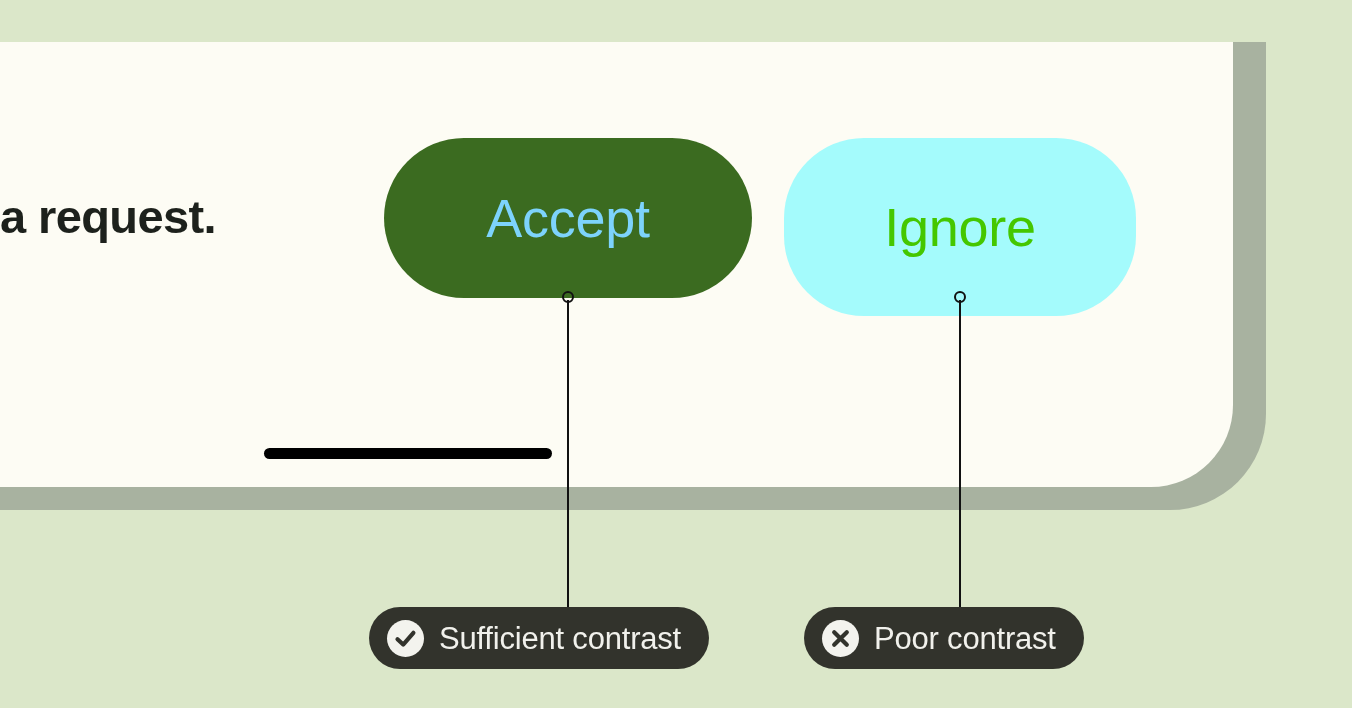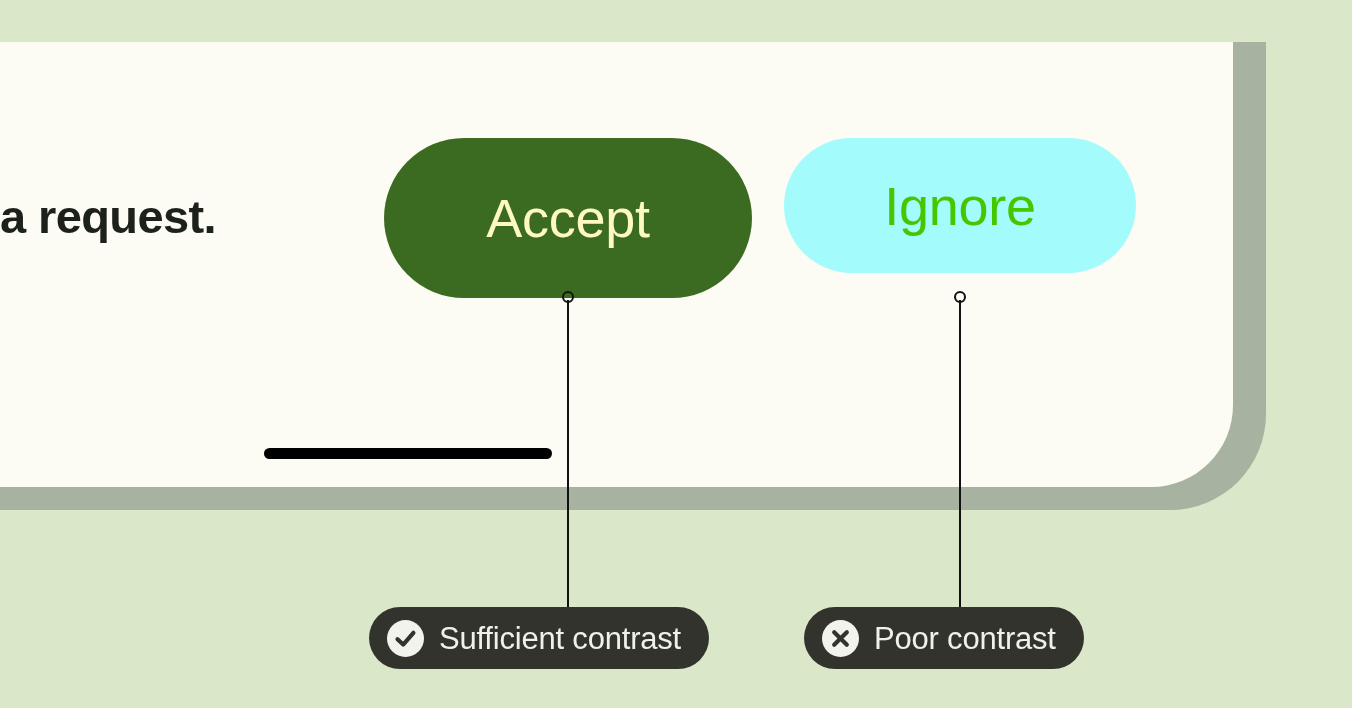--- a/index.html
+++ b/index.html
@@ -72,30 +72,30 @@
     font-family: "Liberation Sans", sans-serif;
     cursor: pointer;
   }
   .btn-accept {
     left: 384px;
     top: 96px;
     width: 368px;
     height: 160px;
     border-radius: 80px;
     background: #3b6b20;
-    color: #fef9c3;
+    color: #7dd3fc;
     font-size: 54px;
     font-weight: 400;
     letter-spacing: -0.3px;
   }
   .btn-ignore {
     left: 784px;
     top: 96px;
     width: 352px;
-    height: 135px;
+    height: 178px;
     border-radius: 80px;
     background: #a4fbfc;
     color: #45c700;
     font-size: 54px;
     font-weight: 400;
     letter-spacing: -0.3px;
   }
 
   
   .home-indicator {

